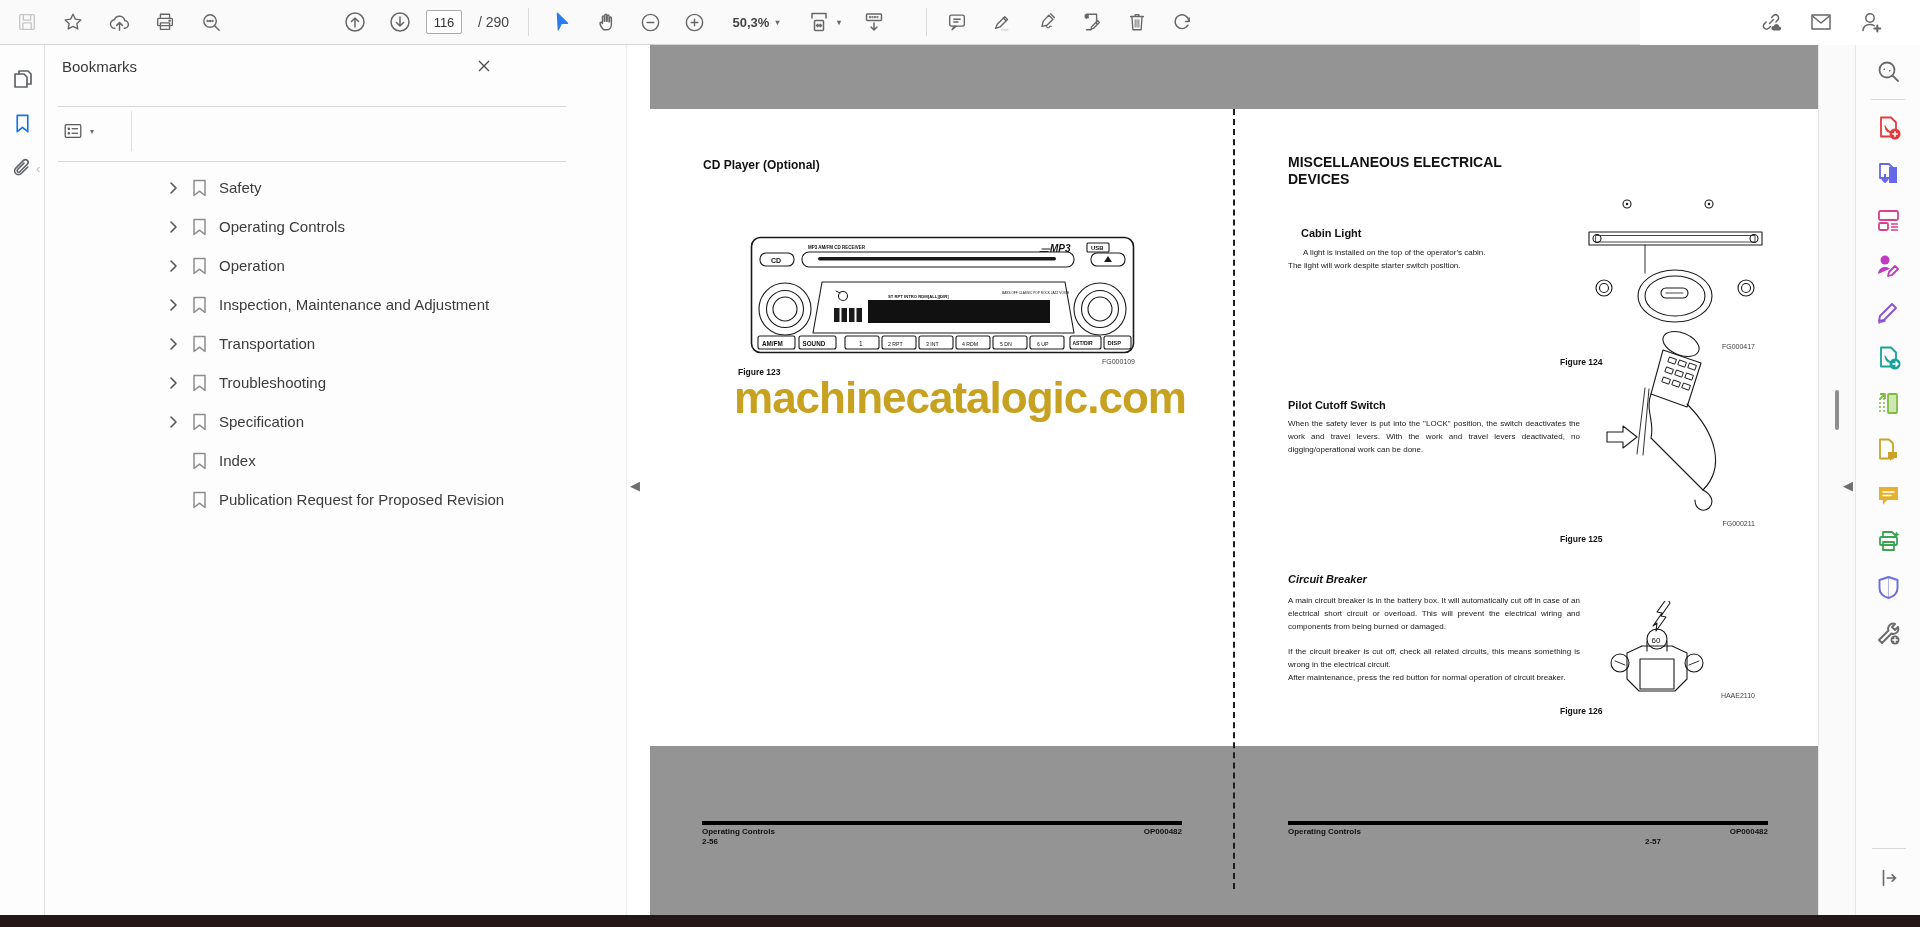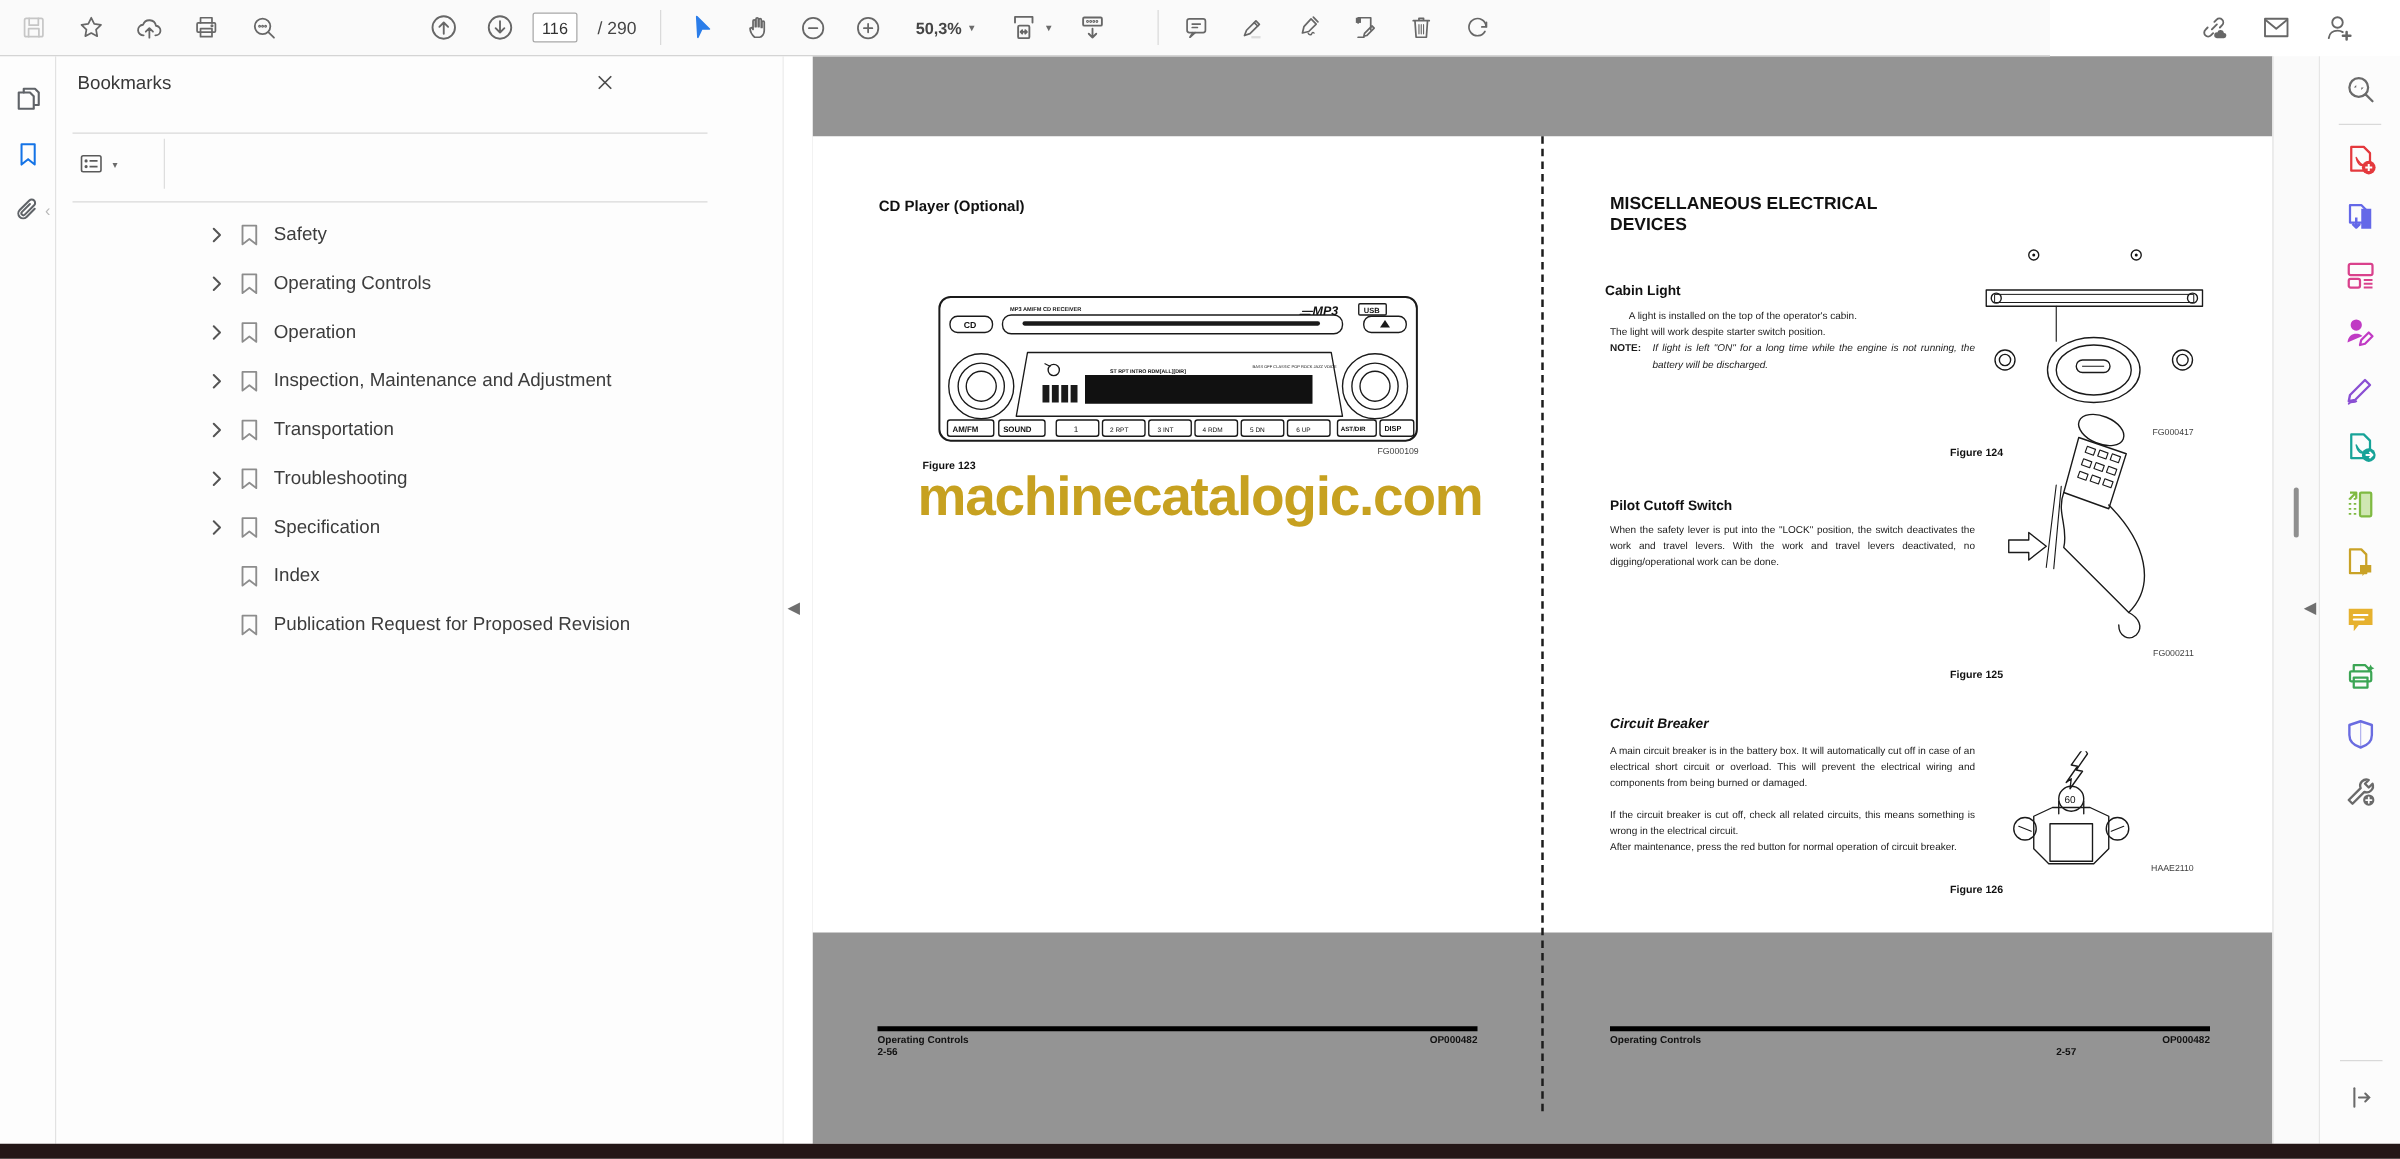--- a/index.html
+++ b/index.html
@@ -510,27 +510,23 @@
       <div class="abs foot-txt" style="left:52px; top:718px;">Operating Controls</div>
       <div class="abs foot-txt" style="left:52px; top:727.5px;">2-56</div>
       <div class="abs foot-txt" style="left:332px; top:718px; width:200px; text-align:right;">OP000482</div>
     </div>
 
     <div id="page-divider"></div>
 
     <div class="page" id="page-right">
       <div class="abs pdf-h1" style="left:53px; top:45px; width:240px; font-size:14px; line-height:17px;">MISCELLANEOUS ELECTRICAL DEVICES</div>
 
-      <div class="abs pdf-h1" style="left:49px; top:118px; font-size:11px;">Cabin Light</div>
+      <div class="abs pdf-h1" style="left:66px; top:118px; font-size:11px;">Cabin Light</div>
       <div class="abs pdf-body" style="left:68px; top:137px; width:292px;">A light is installed on the top of the operator's cabin.</div>
       <div class="abs pdf-body" style="left:53px; top:150px; width:292px;">The light will work despite starter switch position.</div>
-      <div class="abs" style="left:53px; top:163px; width:292px; display:flex;">
-        <span class="pdf-body" style="font-weight:bold; width:34px; flex:none;">NOTE:</span>
-        <span class="pdf-body" style="font-style:italic; flex:1;">If light is left "ON" for a long time while the engine is not running, the battery will be discharged.</span>
-      </div>
 
       <div class="abs figure" style="left:352px; top:87px;">
         <svg width="178" height="152" viewBox="0 0 178 152">
           <circle cx="40" cy="8" r="4"></circle>
             <circle cx="40" cy="8" r="1.2" fill="#111" stroke="none"></circle>
           <circle cx="122" cy="8" r="4"></circle>
             <circle cx="122" cy="8" r="1.2" fill="#111" stroke="none"></circle>
           <rect x="2" y="36" width="173" height="13"></rect>
           <rect x="9" y="39.5" width="159" height="6.5" stroke-width=".8"></rect>
           <circle cx="10" cy="42.5" r="4"></circle>

